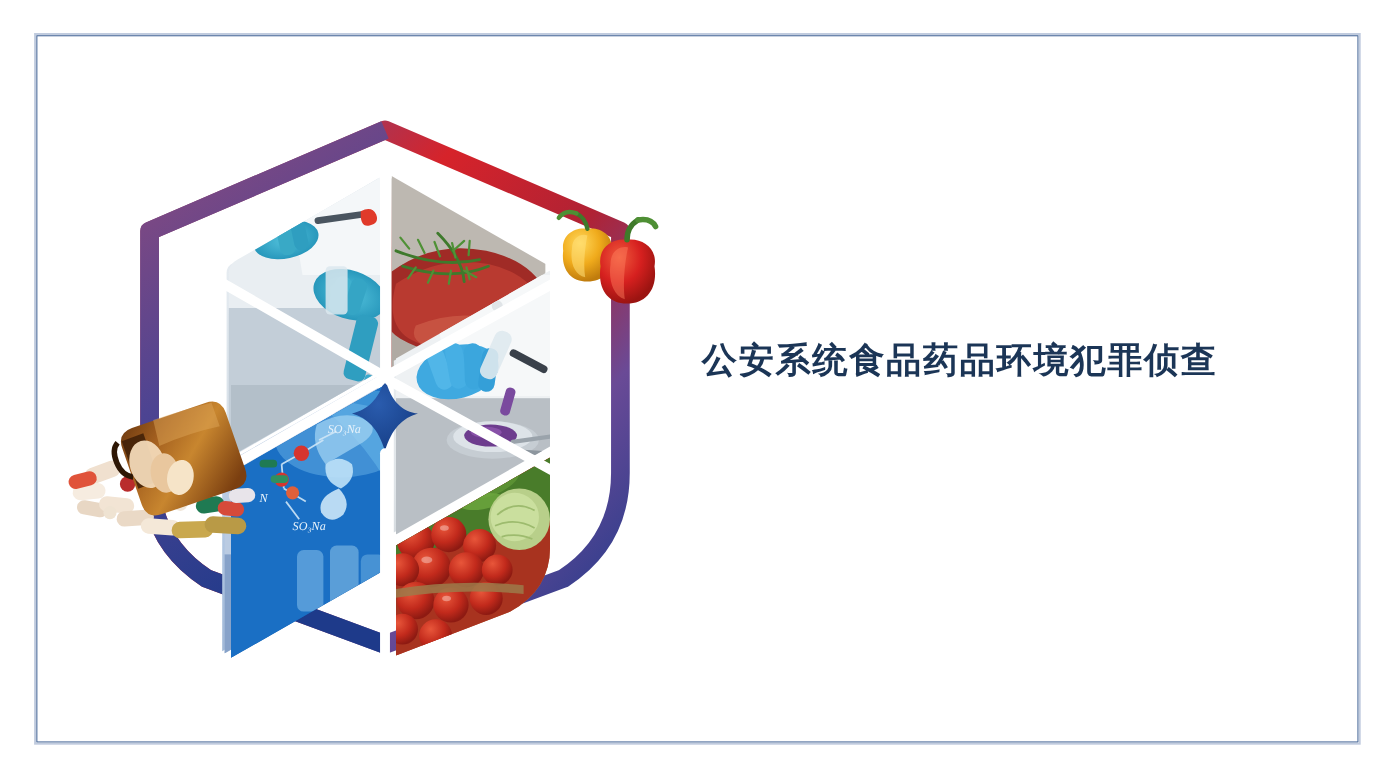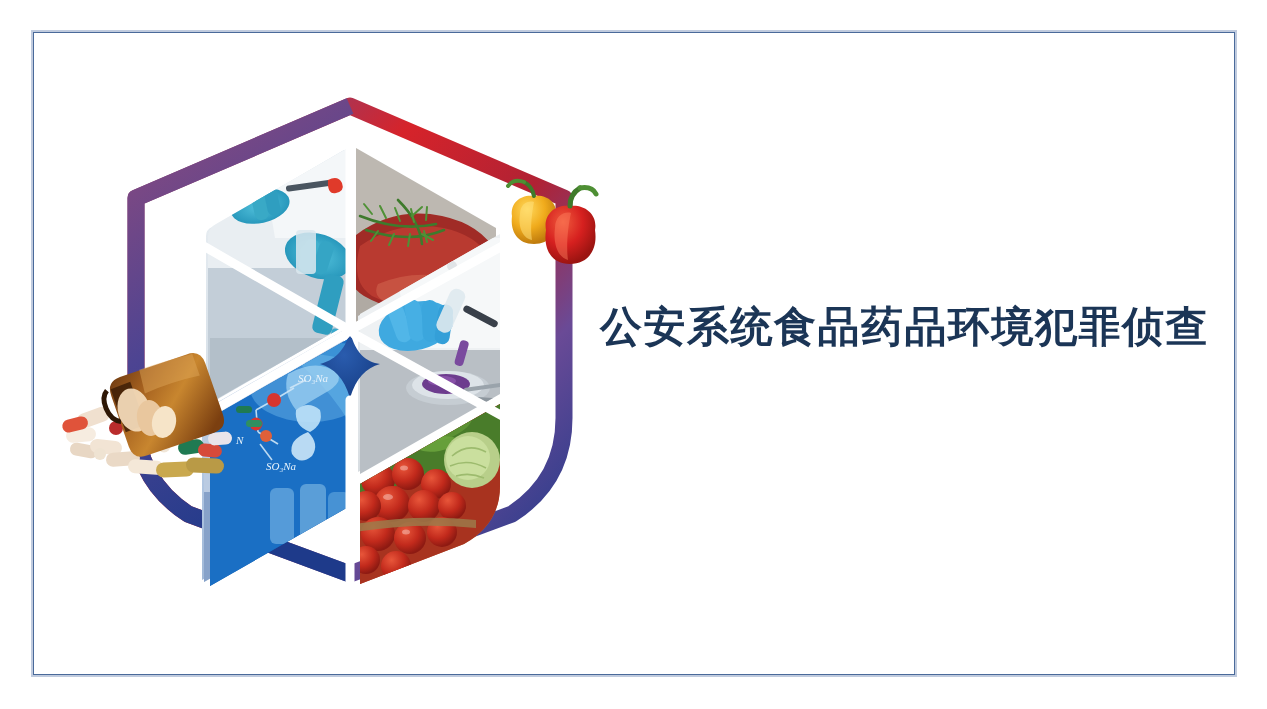--- a/index.html
+++ b/index.html
@@ -33,21 +33,21 @@
     box-shadow: 0 0 0 2px rgba(140,160,195,0.55);
     box-sizing: border-box;
     background: transparent;
     pointer-events: none;
   }
 
   
   .emblem-wrap {
     position: absolute;
     left: 60px;
-    top: 88px;
+    top: 100px;
     width: 580px;
     height: 500px;
   }
   .emblem-svg {
     position: absolute;
     left: 0;
     top: 0;
     width: 580px;
     height: 500px;
     overflow: visible;
@@ -57,21 +57,21 @@
   .title-block {
     position: absolute;
     left: 600px;
     top: 300px;
     width: 545px;
     text-align: center;
   }
   .title-line {
     font-family: "Liberation Sans", "DejaVu Sans", sans-serif;
     font-weight: bold;
-    font-size: 42px;
+    font-size: 32px;
     line-height: 54px;
     letter-spacing: 1.5px;
     color: #1b3556;
     white-space: nowrap;
     text-align: center;
   }
 </style>
 </head>
 <body>
 

